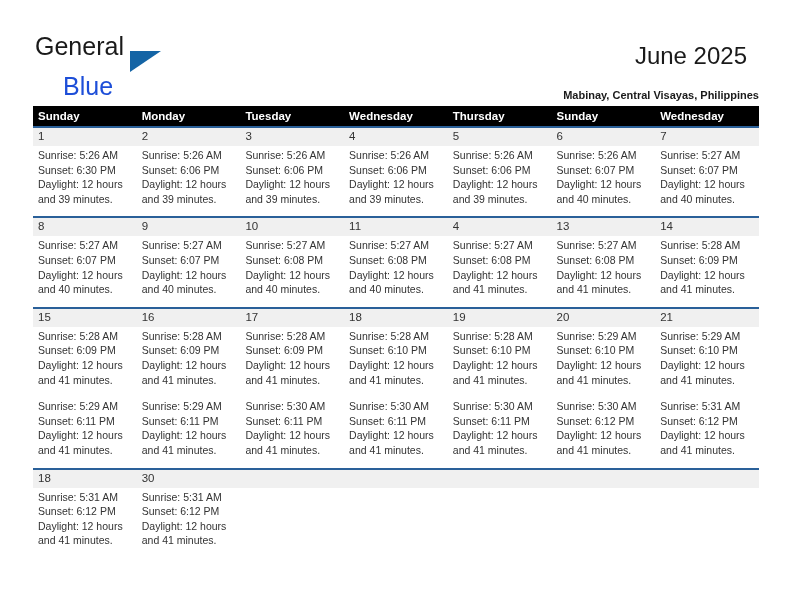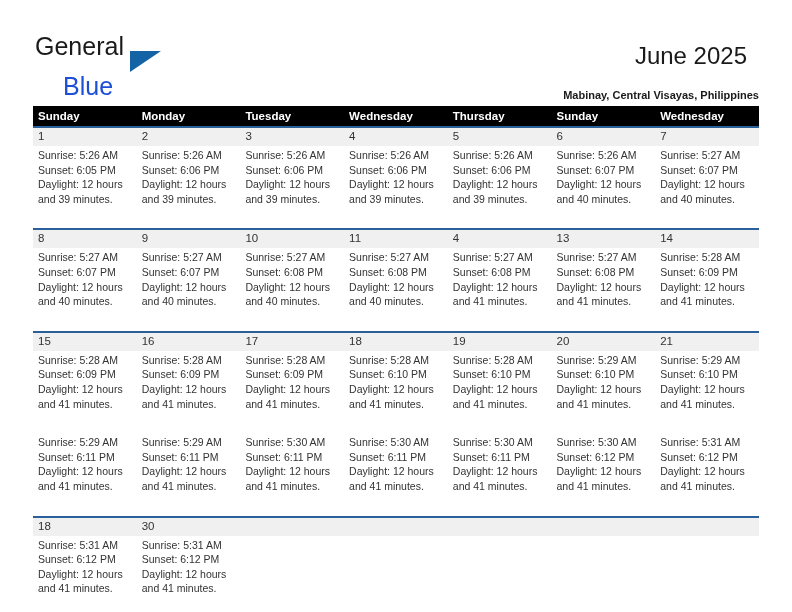--- a/index.html
+++ b/index.html
@@ -114,21 +114,21 @@
   .daynum-row > td {
     background: #f0f0f0;
     border-top: 2px solid #2a6099;
     height: 16px;
     padding: 1px 0 1px 5px;
     font-size: 11.5px;
     color: #333333;
     line-height: 14px;
   }
   .detail-row > td {
-    padding: 2px 6px 22px 5px;
+    padding: 2px 6px 10px 5px;
     font-size: 10.5px;
     line-height: 14.6px;
     color: #333333;
   }
   .detail-row > td.empty {
     padding-bottom: 10px;
   }
   .cell-line {
     display: block;
     white-space: nowrap;
@@ -175,21 +175,21 @@
           <td>2</td>
           <td>3</td>
           <td>4</td>
           <td>5</td>
           <td>6</td>
           <td>7</td>
         </tr>
         <tr class="detail-row">
           <td>
             <span class="cell-line">Sunrise: 5:26 AM</span>
-            <span class="cell-line">Sunset: 6:05 PM</span>
+            <span class="cell-line">Sunset: 6:30 PM</span>
             <span class="cell-daylight">Daylight: 12 hours</span>
             <span class="cell-daylight">and 39 minutes.</span>
           </td>
           <td>
             <span class="cell-line">Sunrise: 5:26 AM</span>
             <span class="cell-line">Sunset: 6:06 PM</span>
             <span class="cell-daylight">Daylight: 12 hours</span>
             <span class="cell-daylight">and 39 minutes.</span>
           </td>
           <td>

